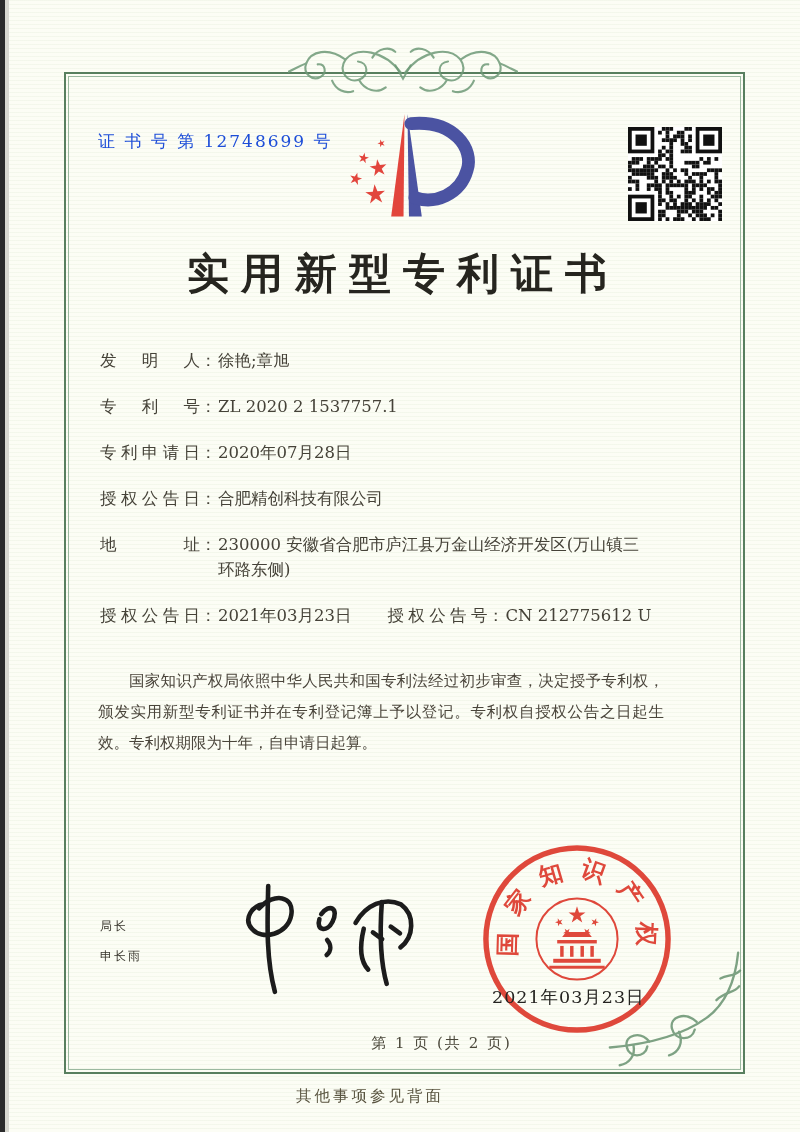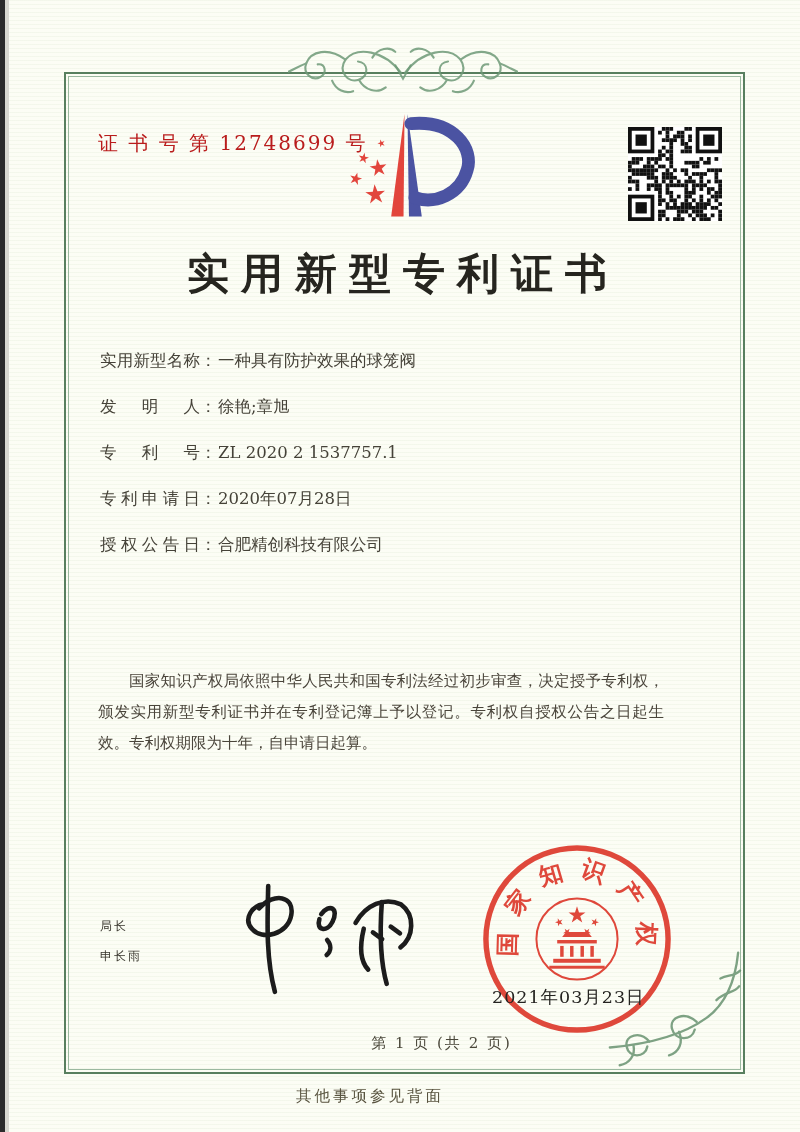--- a/index.html
+++ b/index.html
@@ -24,21 +24,21 @@
     border:2px solid #587f5f;
   }
   .frame::before{
     content:"";position:absolute;inset:2px;border:1px solid #9bb9a0;
   }
   .ornament-top{position:absolute;left:288px;top:38px;width:230px;height:68px;}
   .ornament-corner{position:absolute;left:598px;top:950px;width:148px;height:122px;}
 
   .cert-no{
     position:absolute;left:98px;top:130px;
-    font-size:20px;color:#b91c1c;letter-spacing:2px;white-space:nowrap;
+    font-size:17px;color:#1d4ed8;letter-spacing:2px;white-space:nowrap;
   }
   .logo{position:absolute;left:332px;top:106px;width:148px;height:130px;}
   .qr{position:absolute;left:628px;top:127px;width:94px;height:94px;background:#fff;}
 
   .title{
     position:absolute;left:0;right:0;top:246px;text-align:center;
     font-size:42px;font-weight:700;color:#26251f;letter-spacing:12px;
     padding-left:6px;
   }
 
@@ -379,33 +379,36 @@
       <rect x="0" y="72" width="28" height="28"></rect>
       <rect x="4" y="76" width="20" height="20" fill="#fff"></rect>
       <rect x="8" y="80" width="12" height="12" fill="#111"></rect>
     </g>
   </svg>
 
 <div class="title">实用新型专利证书</div>
 
 <div class="fields">
   <div class="field-row">
-    <span class="field-label">实用新型名称</span><span class="field-colon">：</span><span class="field-value">一种具有防护效果的球笼阀</span>
-  </div>
-  <div class="field-row">
     <span class="field-label">发明人</span><span class="field-colon">：</span><span class="field-value">徐艳;章旭</span>
   </div>
   <div class="field-row">
     <span class="field-label">专利号</span><span class="field-colon">：</span><span class="field-value">ZL 2020 2 1537757.1</span>
   </div>
   <div class="field-row">
     <span class="field-label">专利申请日</span><span class="field-colon">：</span><span class="field-value">2020年07月28日</span>
   </div>
   <div class="field-row">
     <span class="field-label">授权公告日</span><span class="field-colon">：</span><span class="field-value">合肥精创科技有限公司</span>
+  </div>
+  <div class="field-row">
+    <span class="field-label">地址</span><span class="field-colon">：</span><span class="field-value">230000 安徽省合肥市庐江县万金山经济开发区(万山镇三环路东侧)</span>
+  </div>
+  <div class="grant-row">
+    <span><span class="field-label">授权公告日</span><span class="field-colon">：</span><span class="grant-value">2021年03月23日</span></span><span class="grant-right"><span class="field-label">授权公告号</span><span class="field-colon">：</span><span class="grant-value">CN 212775612 U</span></span>
   </div>
 </div>
 
 <div class="paragraphs">
   <p>国家知识产权局依照中华人民共和国专利法经过初步审查，决定授予专利权，颁发实用新型专利证书并在专利登记簿上予以登记。专利权自授权公告之日起生效。专利权期限为十年，自申请日起算。</p>
 </div>
 
 <div class="signer">
   <div>局长</div>
   <div>申长雨</div>

